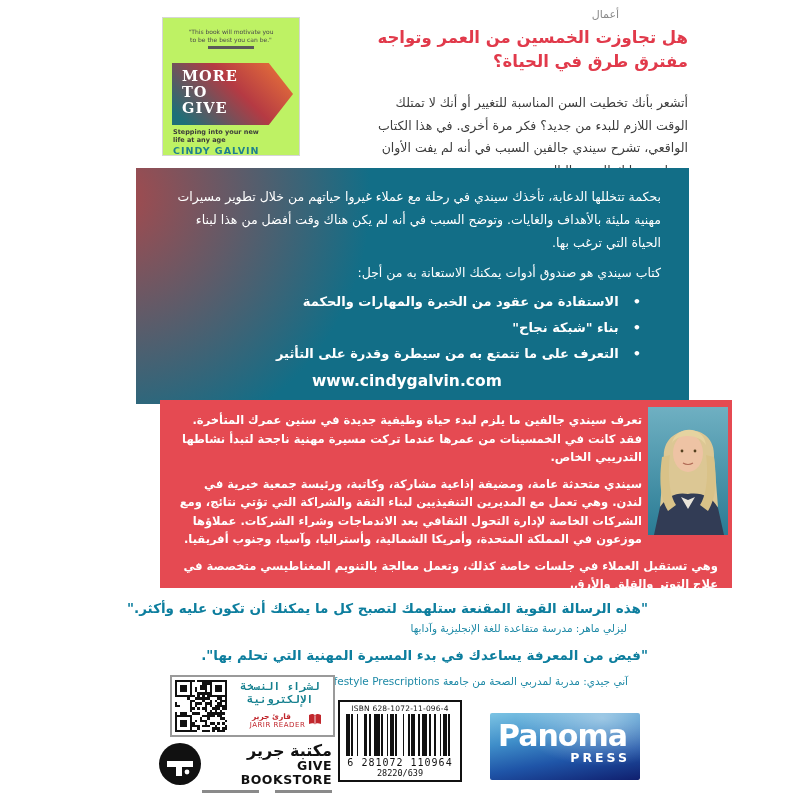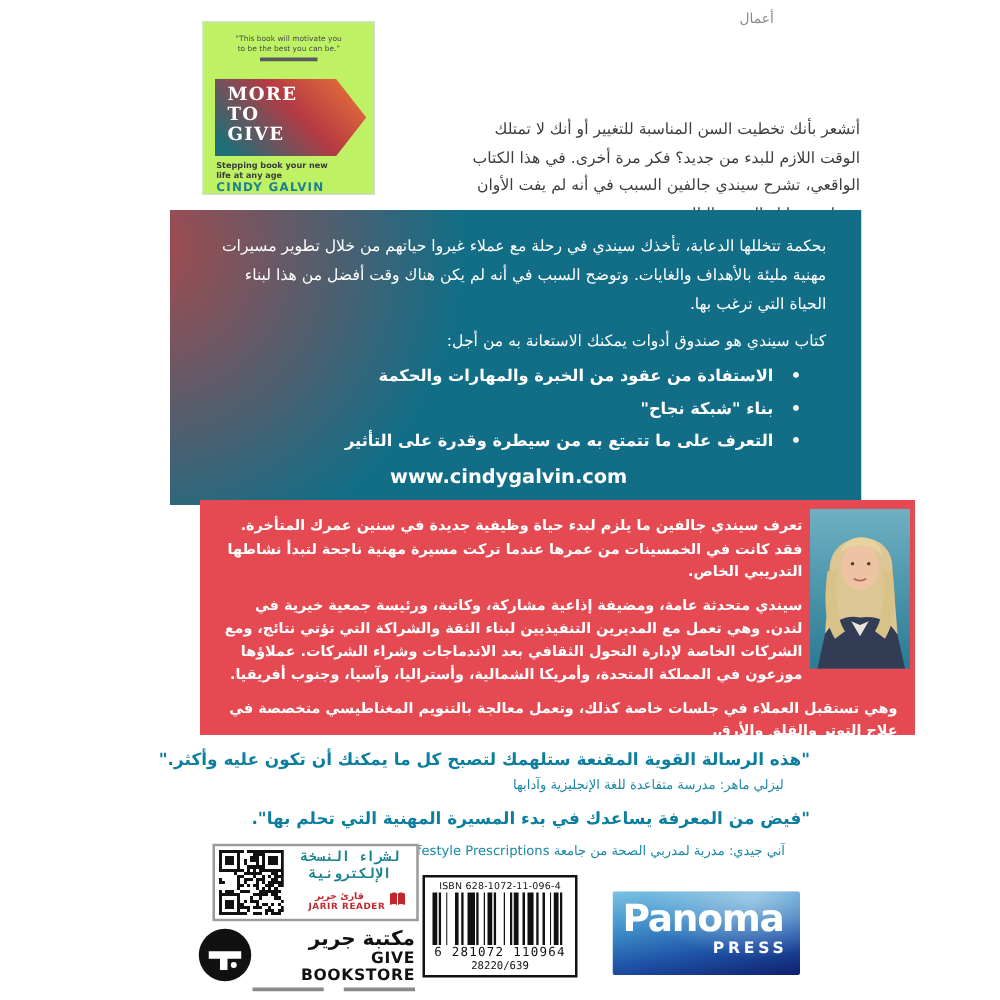--- a/index.html
+++ b/index.html
@@ -51,21 +51,21 @@
   .tq2{top:647px;right:152px;} .ta2{top:675px;right:172px;}
 
   
   .ebook{left:170px;top:675px;width:165px;height:62px;border:2px solid #9a9a9a;box-sizing:border-box;background:#fff;display:flex;}
   .qr{width:52px;height:52px;margin:3px 0 0 3px;}
   .ebook-right{flex:1;text-align:center;padding-top:4px;}
   .ebook-label{font-size:11px;font-weight:bold;color:#15808f;line-height:13px;font-family:Liberation Mono, monospace;}
   .reader-logo{margin-top:4px;display:flex;align-items:center;justify-content:center;gap:3px;color:#c1272d;}
   .reader-text{text-align:center;}
   .reader-ar{font-size:7.5px;font-weight:bold;line-height:8px;}
-  .reader-en{font-size:7px;font-weight:bold;letter-spacing:.5px;line-height:8px;padding-left:12px;}
+  .reader-en{font-size:7px;font-weight:normal;letter-spacing:.5px;line-height:8px;padding-left:12px;}
 
   
   .jarir{left:158px;top:742px;width:180px;height:50px;display:flex;align-items:flex-start;}
   .jarir-texts{flex:1;text-align:right;direction:rtl;padding-right:6px;}
   .jarir-ar{font-size:16px;font-weight:bold;color:#111;line-height:17px;}
   .jarir-en{font-size:12.5px;font-weight:bold;color:#111;letter-spacing:.5px;line-height:14px;}
   .jarir-tags{display:flex;justify-content:space-between;margin-top:3px;}
   .jarir-tag{height:3px;background:#8a8a8a;width:44%;}
 
   
@@ -95,26 +95,30 @@
       <div>"This book will motivate you</div>
       <div>to be the best you can be."</div>
       <div class="cover-quote-attr"></div>
     </div>
     <div class="cover-arrow">
       <div class="t">MORE</div>
       <div class="t">TO</div>
       <div class="t">GIVE</div>
     </div>
     <div class="cover-sub">
-      <div>Stepping book your new</div>
+      <div>Stepping into your new</div>
       <div>life at any age</div>
     </div>
     <div class="cover-author">CINDY GALVIN</div>
   </div>
 
+  <div class="abs headline" dir="rtl">
+    <div>هل تجاوزت الخمسين من العمر وتواجه</div>
+    <div>مفترق طرق في الحياة؟</div>
+  </div>
 
   <div class="abs intro" dir="rtl">أتشعر بأنك تخطيت السن المناسبة للتغيير أو أنك لا تمتلك الوقت اللازم للبدء من جديد؟ فكر مرة أخرى. في هذا الكتاب الواقعي، تشرح سيندي جالفين السبب في أنه لم يفت الأوان بعد لبدء حياتك المهنية التالية.</div>
 
   <div class="abs teal-box">
     <p class="tb-para" dir="rtl">بحكمة تتخللها الدعابة، تأخذك سيندي في رحلة مع عملاء غيروا حياتهم من خلال تطوير مسيرات مهنية مليئة بالأهداف والغايات. وتوضح السبب في أنه لم يكن هناك وقت أفضل من هذا لبناء الحياة التي ترغب بها.</p>
     <p class="tb-line" dir="rtl">كتاب سيندي هو صندوق أدوات يمكنك الاستعانة به من أجل:</p>
     <div dir="rtl">
       <div class="tb-bullet">
           <span class="dot">•</span>
           <span>الاستفادة من عقود من الخبرة والمهارات والحكمة</span>

